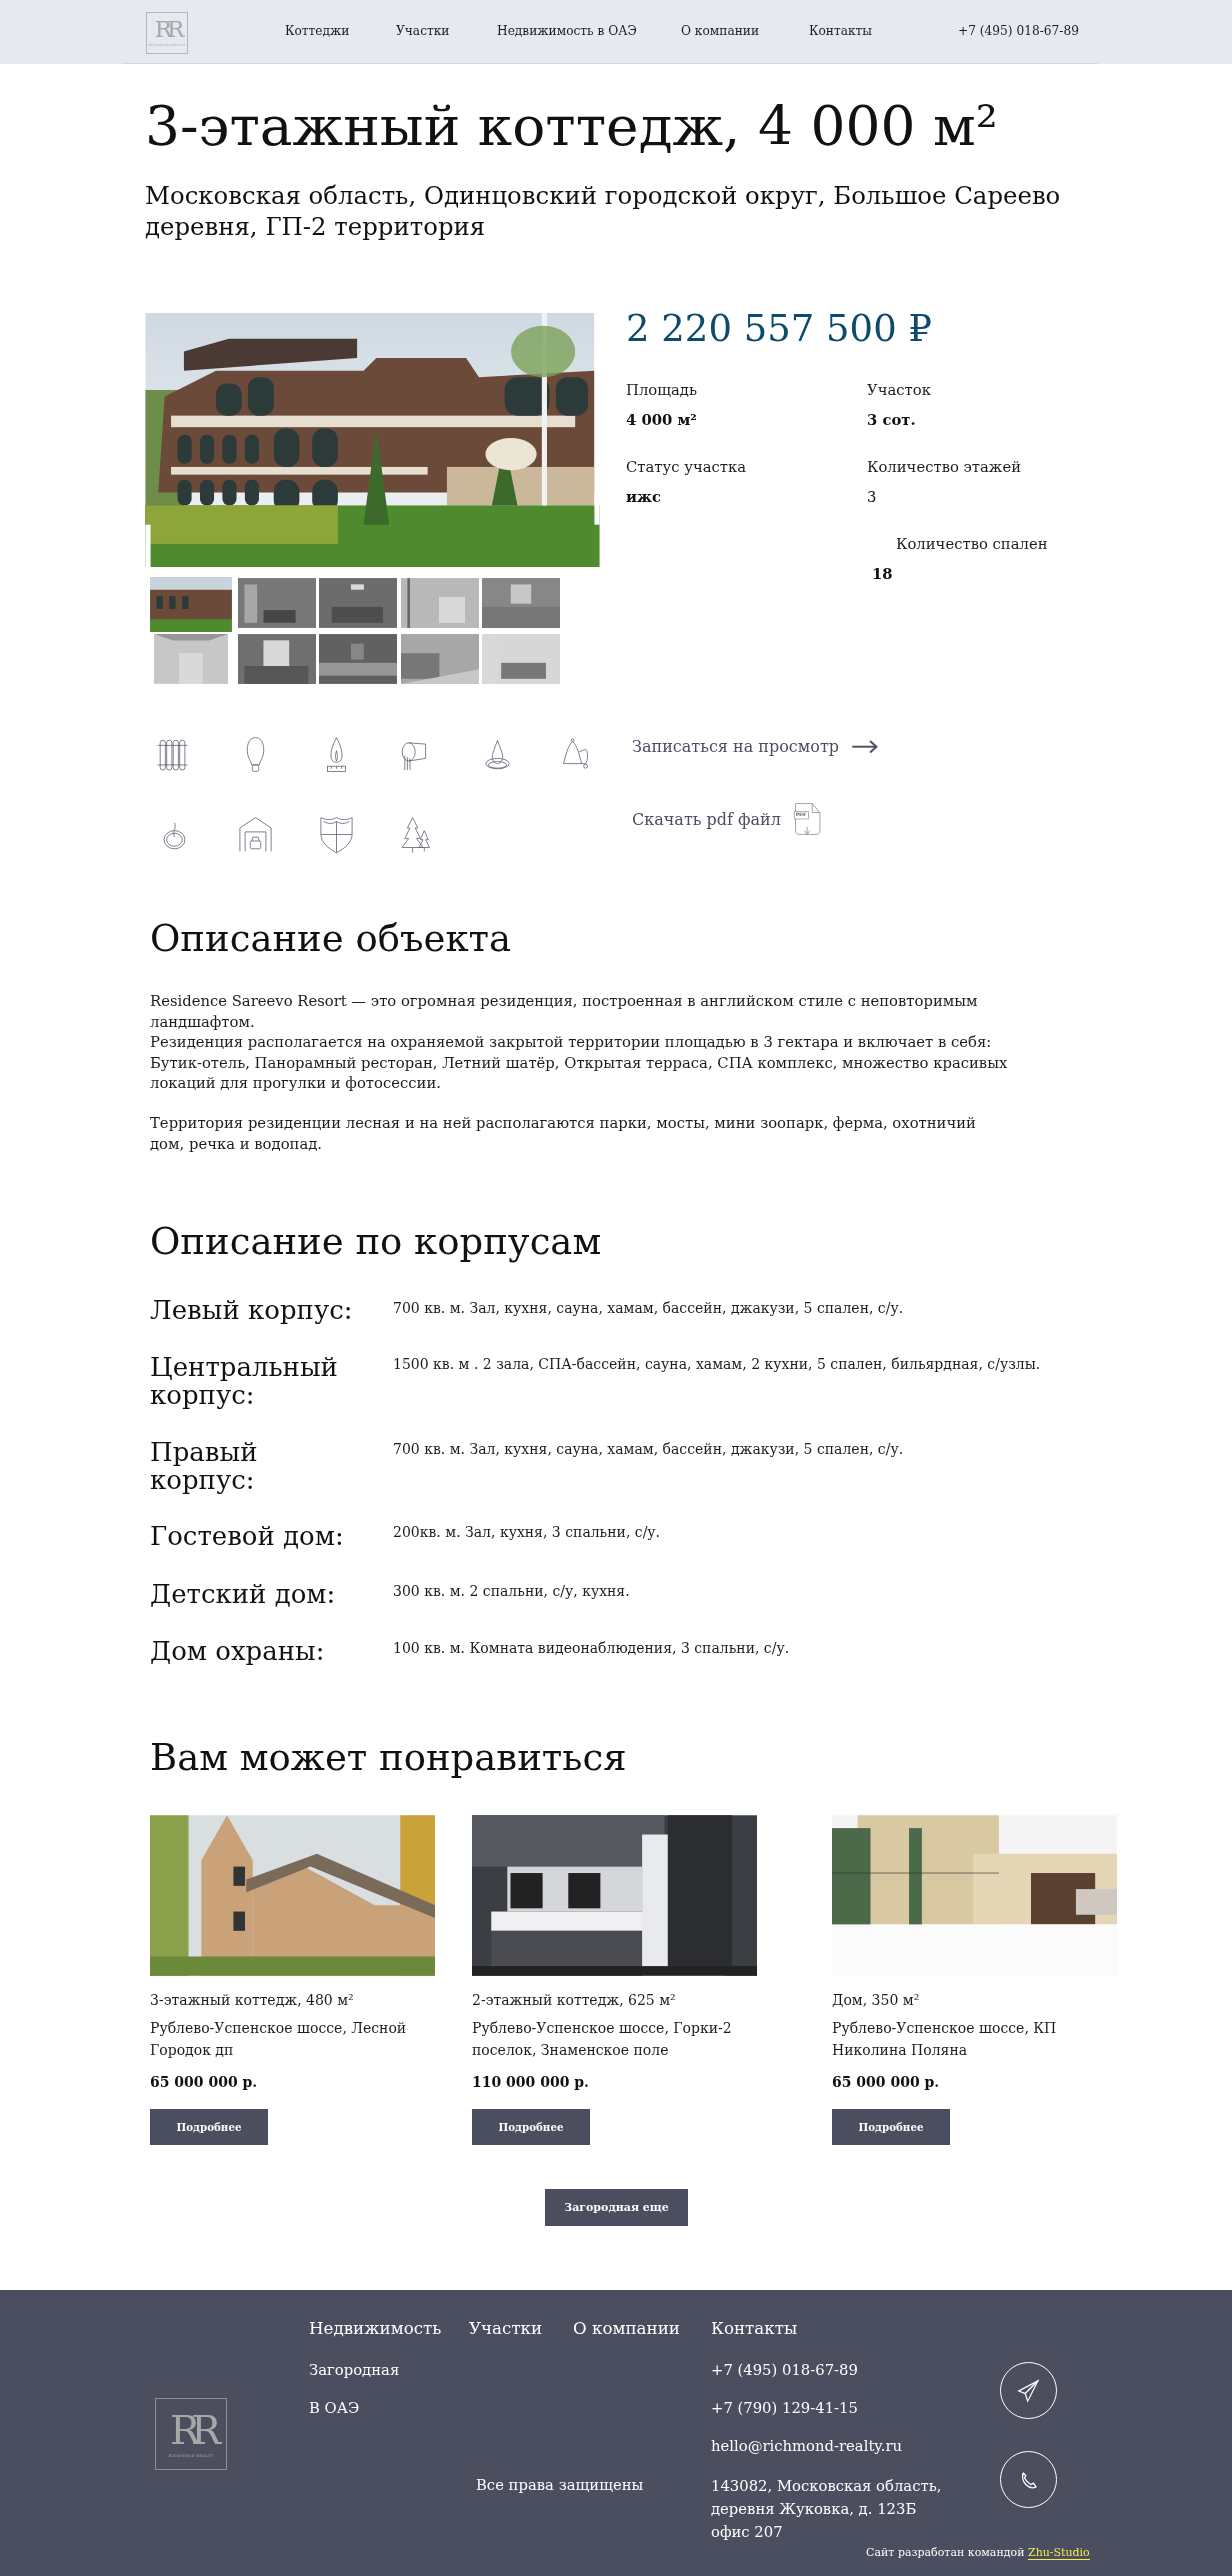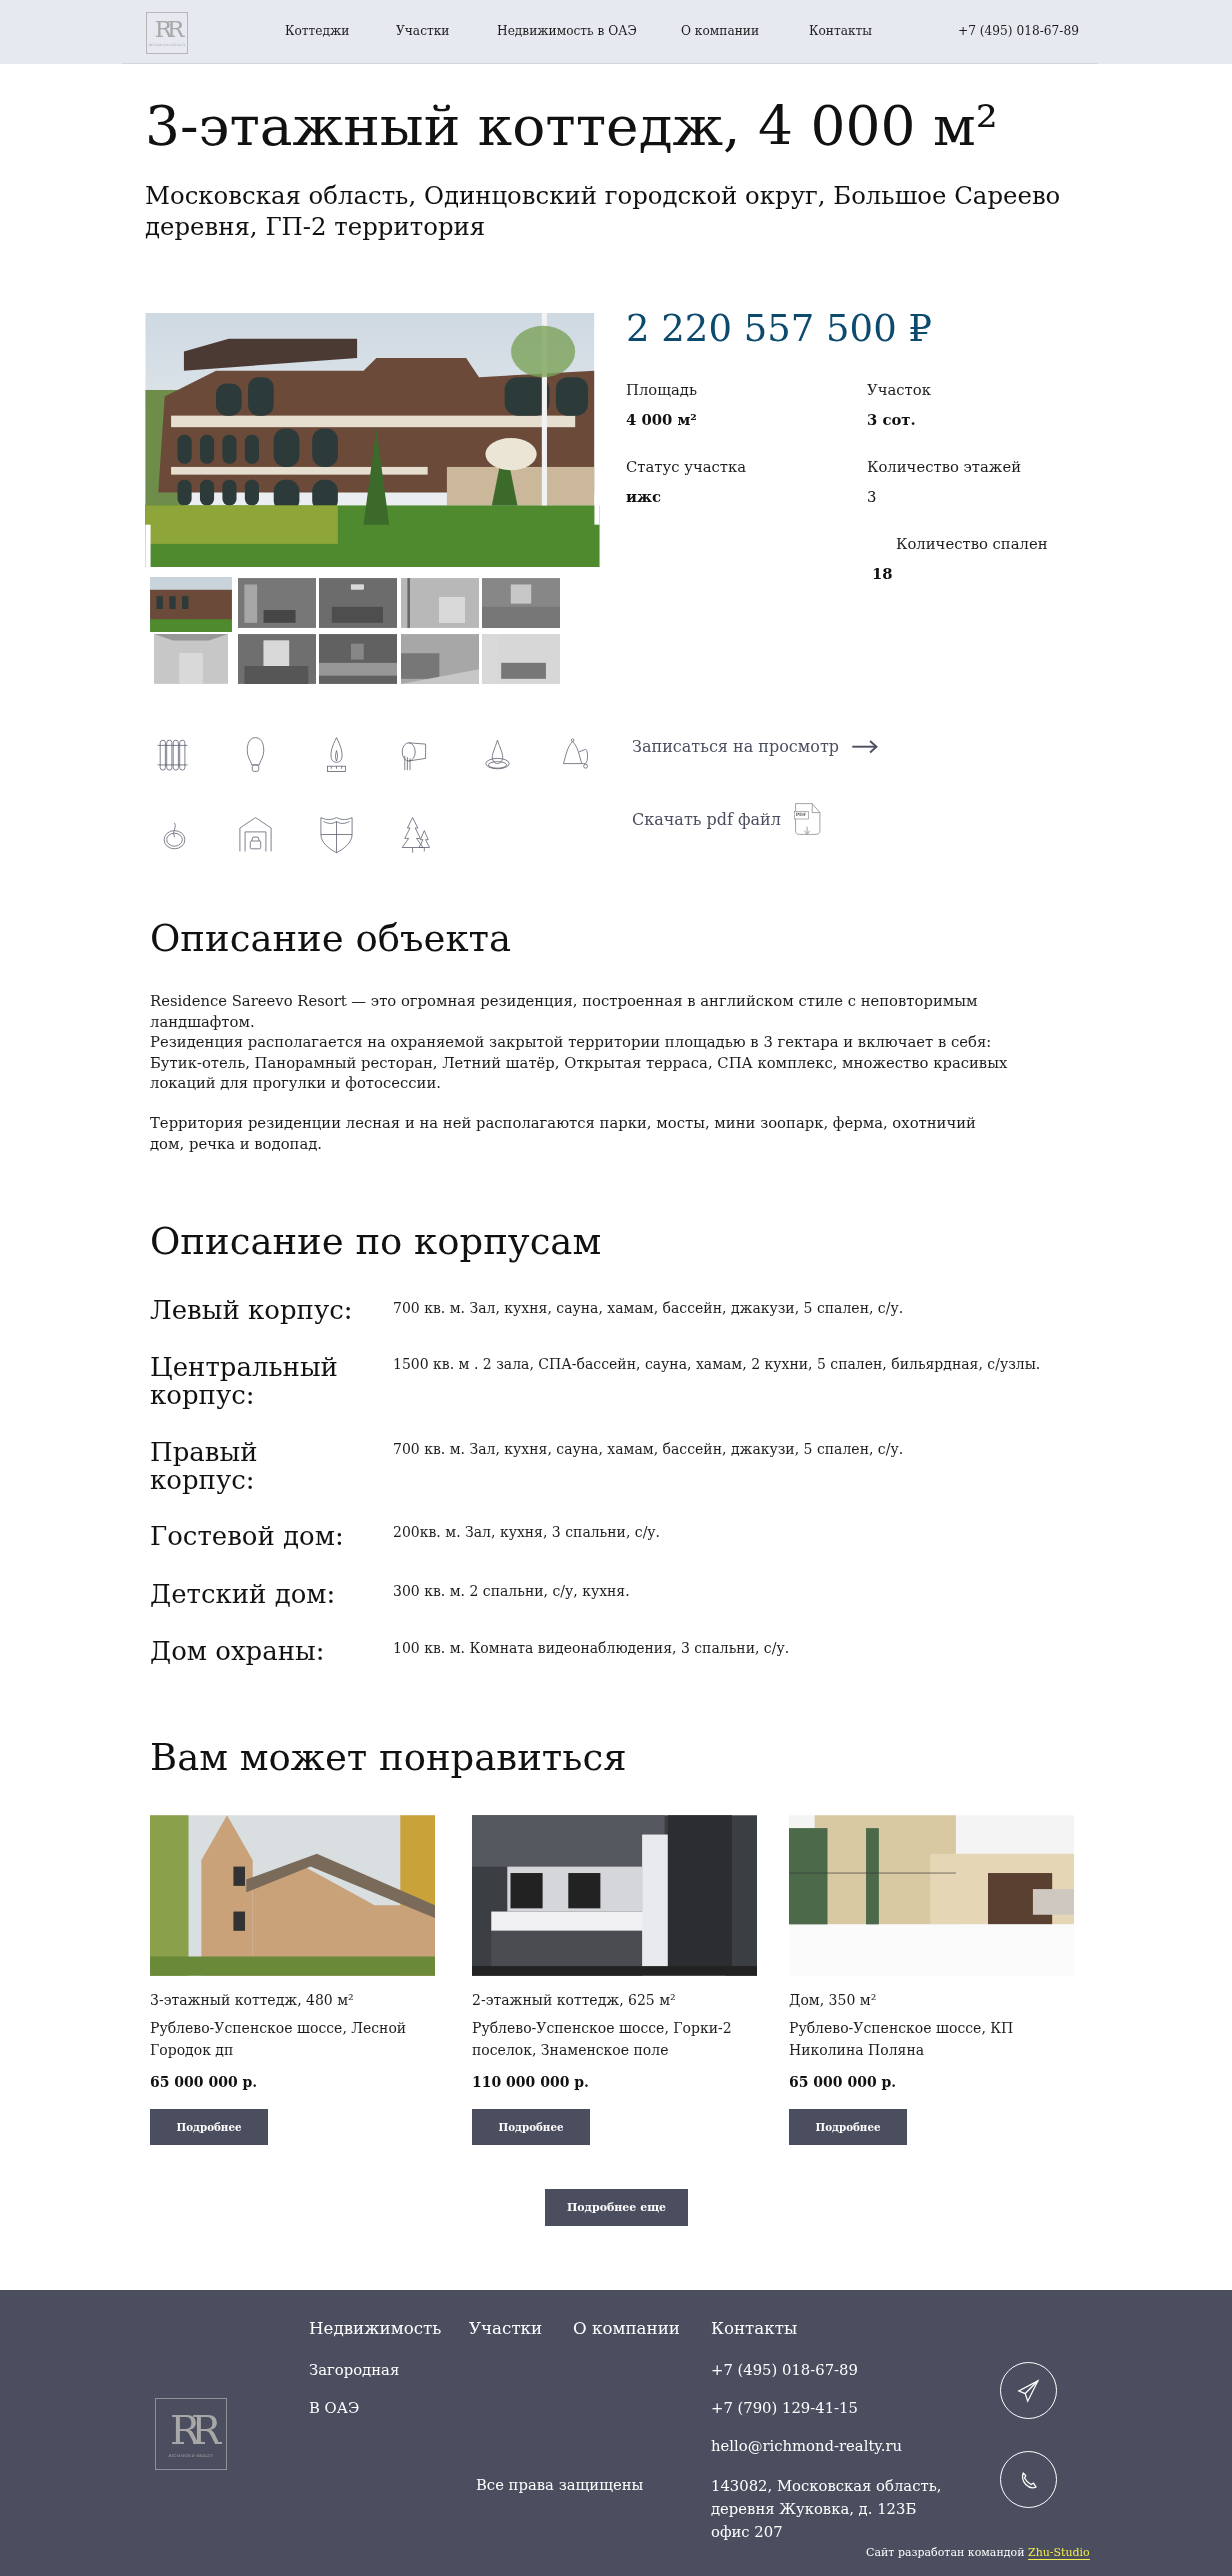--- a/index.html
+++ b/index.html
@@ -358,41 +358,41 @@
         <rect x="305" y="0" width="100" height="240" fill="#2b2d30"></rect>
         <rect x="0" y="235" width="444" height="15" fill="#222"></rect>
       </svg>
   </div>
   <div class="card-title">2-этажный коттедж, 625 м²</div>
   <div class="card-addr">Рублево-Успенское шоссе, Горки-2 поселок, Знаменское поле</div>
   <div class="card-price">110 000 000 р.</div>
   <button class="card-btn">Подробнее</button>
 </div>
 
-<div class="card" style="left:789px">
+<div class="card" style="left:832px">
   <div class="card-img">
     <svg width="285" height="161" viewBox="0 0 444 250">
         <rect width="444" height="250" fill="#f4f4f4"></rect>
         <rect x="40" y="0" width="220" height="170" fill="#d9c9a2"></rect>
         <rect x="220" y="60" width="224" height="110" fill="#e5d7b5"></rect>
         <rect x="0" y="20" width="60" height="160" fill="#4c6a4a"></rect>
         <rect x="120" y="20" width="20" height="160" fill="#4c6a4a"></rect>
         <rect x="310" y="90" width="100" height="80" fill="#5a4030"></rect>
         <rect x="380" y="115" width="64" height="40" fill="#cfc8c0"></rect>
         <rect x="0" y="170" width="444" height="80" fill="#fbfbfb"></rect>
         <line x1="0" y1="90" x2="260" y2="90" stroke="#333" stroke-width="1"></line>
       </svg>
   </div>
   <div class="card-title">Дом, 350 м²</div>
   <div class="card-addr">Рублево-Успенское шоссе, КП Николина Поляна</div>
   <div class="card-price">65 000 000 р.</div>
   <button class="card-btn">Подробнее</button>
 </div>
 
-<button class="load-more">Подробнее еще</button>
+<button class="load-more">Загородная еще</button>
 
 <footer class="footer"></footer>
 
 <div class="f-logo">
   <div class="rr">RR</div>
   <div class="sub">RICHMOND REALTY</div>
 </div>
 
 <a class="f-head" style="left:309px;top:2318px">Недвижимость</a>
 <a class="f-head" style="left:469px;top:2318px">Участки</a>

